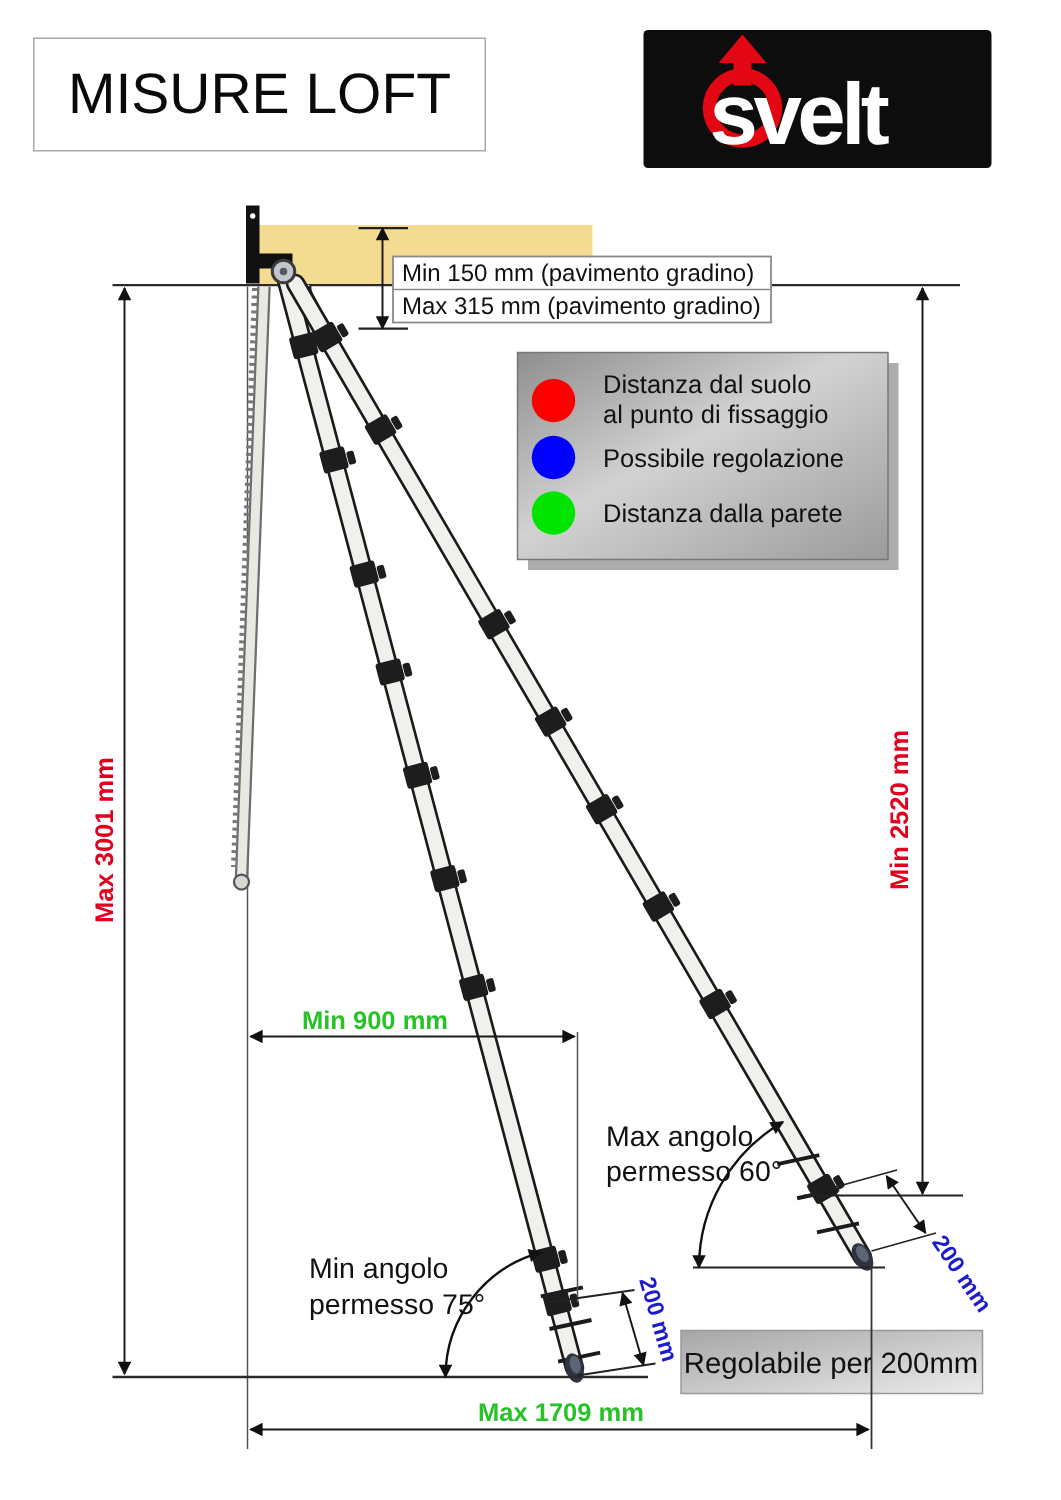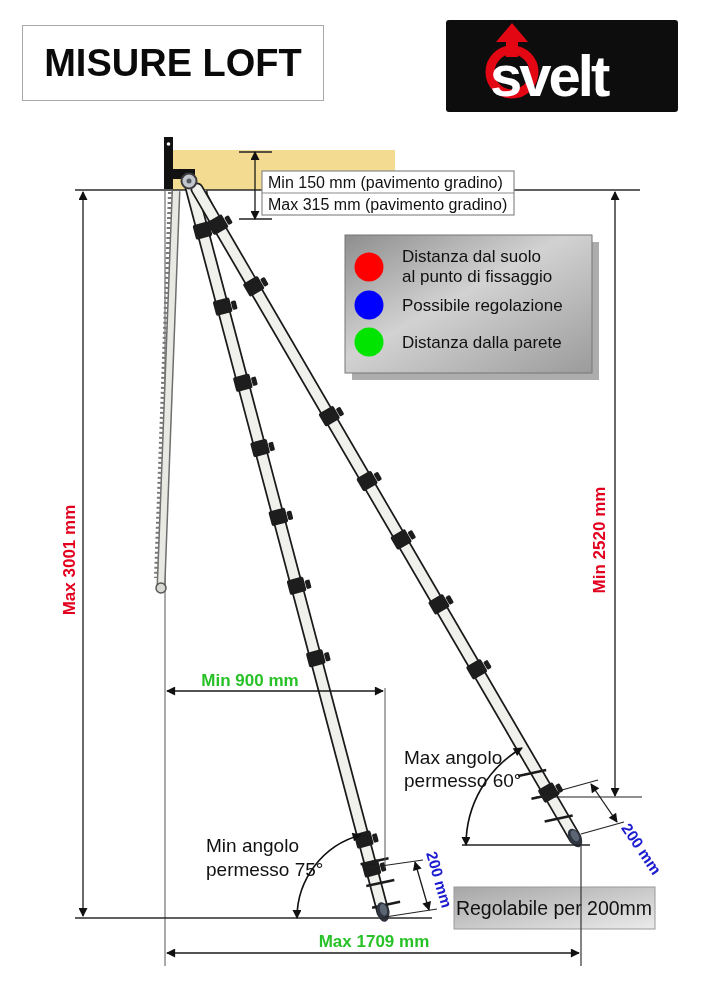--- a/index.html
+++ b/index.html
@@ -1,21 +1,21 @@
 <!DOCTYPE html>
 <html><head>
 <meta charset="utf-8">
 <style>
   html,body{margin:0;padding:0;background:#fff;}
   #page{position:relative;width:707px;height:1000px;background:#ffffff;overflow:hidden;
         font-family:"Liberation Sans",sans-serif;}
   #title-box{position:absolute;left:22px;top:25px;width:300px;height:74px;
              background:#ffffff;border:1px solid #a9a9a9;display:flex;align-items:center;justify-content:center;}
-  #title-box span{font-size:38px;font-weight:bold;color:#0a0a0a;letter-spacing:0px;white-space:nowrap;}
-  #logo-box{position:absolute;left:446px;top:20px;width:232px;height:92px;background:#0d0d0d;border-radius:3px;}
+  #title-box span{font-size:38px;font-weight:normal;color:#0a0a0a;letter-spacing:0px;white-space:nowrap;}
+  #logo-box{position:absolute;left:429px;top:20px;width:232px;height:92px;background:#0d0d0d;border-radius:3px;}
   svg{position:absolute;left:0;top:0;}
   svg text{font-family:"Liberation Sans",sans-serif;}
   .dimtxt{font-weight:bold;}
 </style>
 </head>
 <body>
 
 <div id="page">
 
   <div id="title-box">

